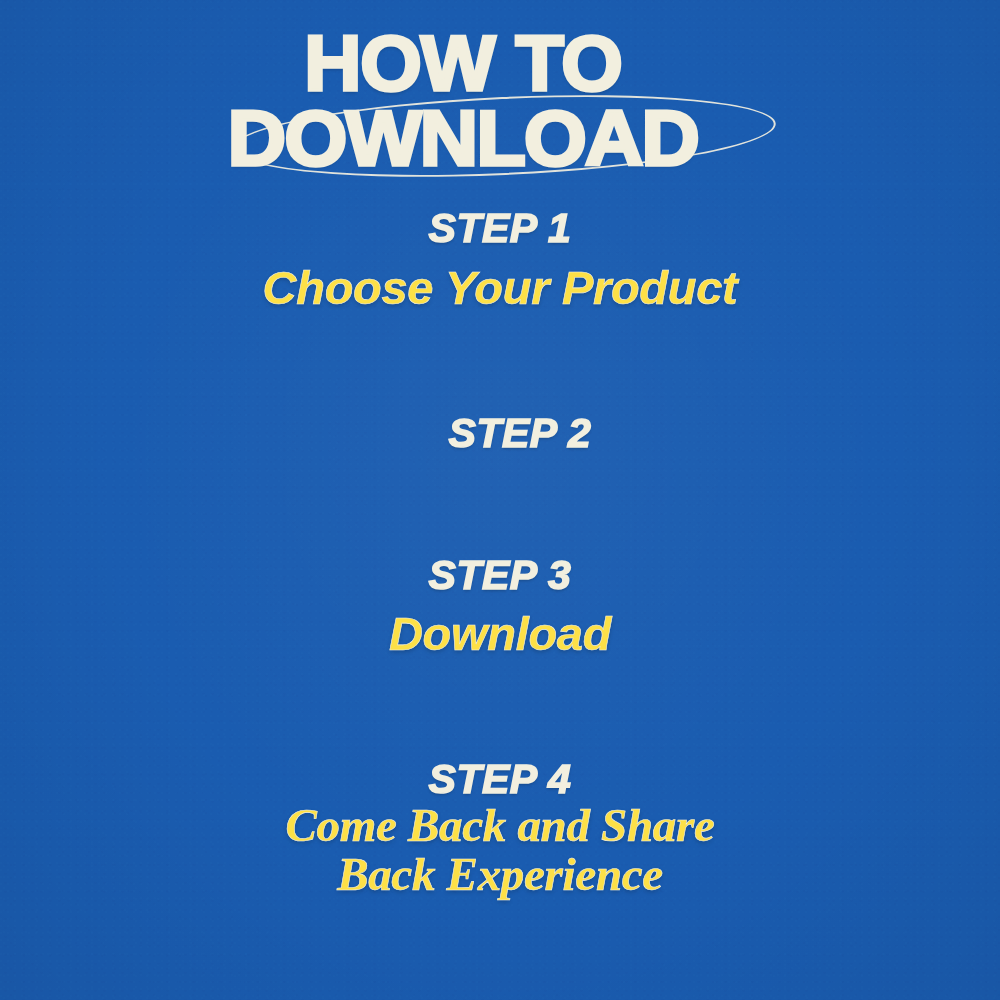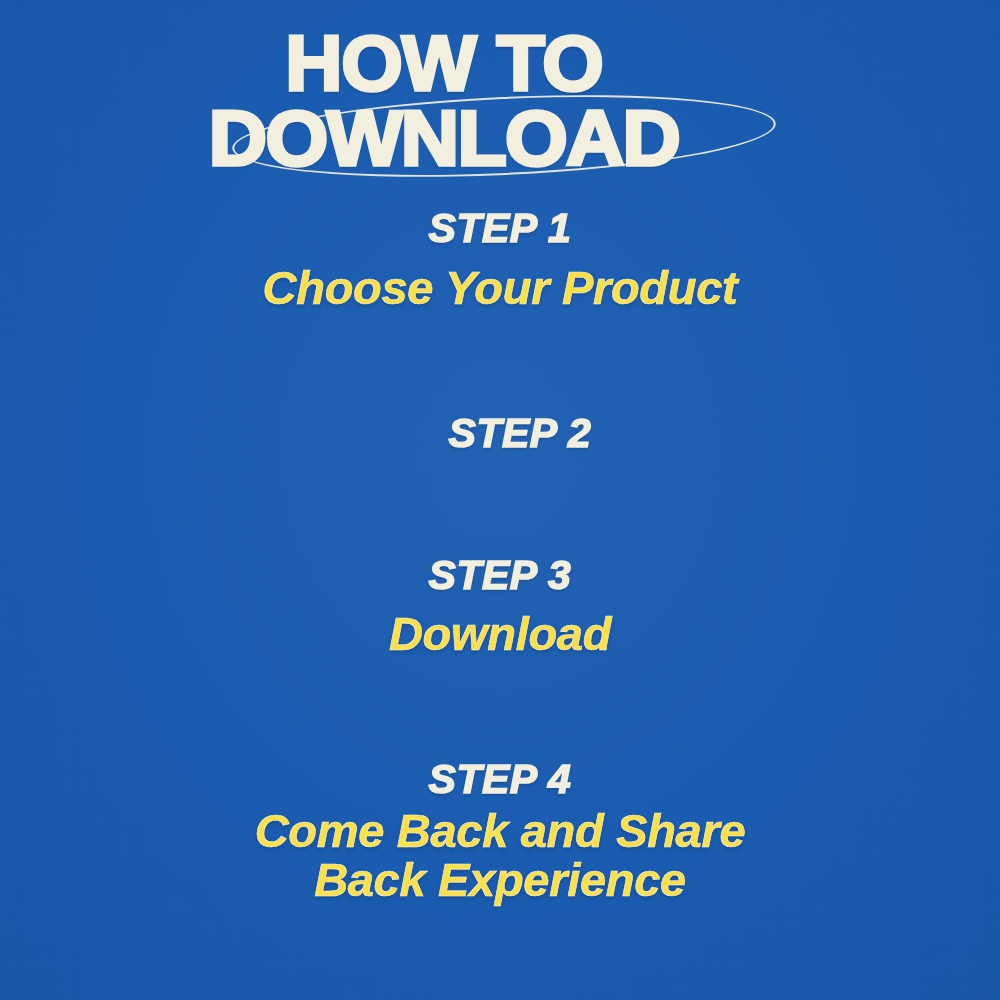--- a/index.html
+++ b/index.html
@@ -49,20 +49,21 @@
                 rgba(0,0,0,0.06) 100%);
   }
 
   
   #title-block {
     position: absolute;
     left: 0;
     top: 36px;
     width: 888px;
     text-align: center;
+    padding-left: 19px;
   }
 
   .title-line {
     display: block;
     color: #f2efdf;
     font-family: "Liberation Sans", sans-serif;
     font-weight: 700;
     font-style: normal;
     text-transform: uppercase;
     line-height: 0.86;
@@ -158,21 +159,21 @@
   #step-1 { margin-top: 0px; }
   #step-1 .step-desc { margin-top: 14px; }
 
   #step-2 { margin-top: 100px; margin-left: 20px; }
   #step-2 .step-desc { margin-top: 14px; }
 
   #step-3 { margin-top: 100px; text-align: center; }
   #step-3 .step-desc { margin-top: 14px; }
 
   #step-4 { margin-top: 100px; }
-  #step-4 .step-desc { margin-top: 6px; }
+  #step-4 .step-desc { margin-top: 0; font-family: Liberation Serif, serif; }
 </style>
 </head>
 <body>
 
 <div id="poster">
 
   <div id="noise-layer"></div>
   <div id="vignette-layer"></div>
 
   <div id="title-block">

